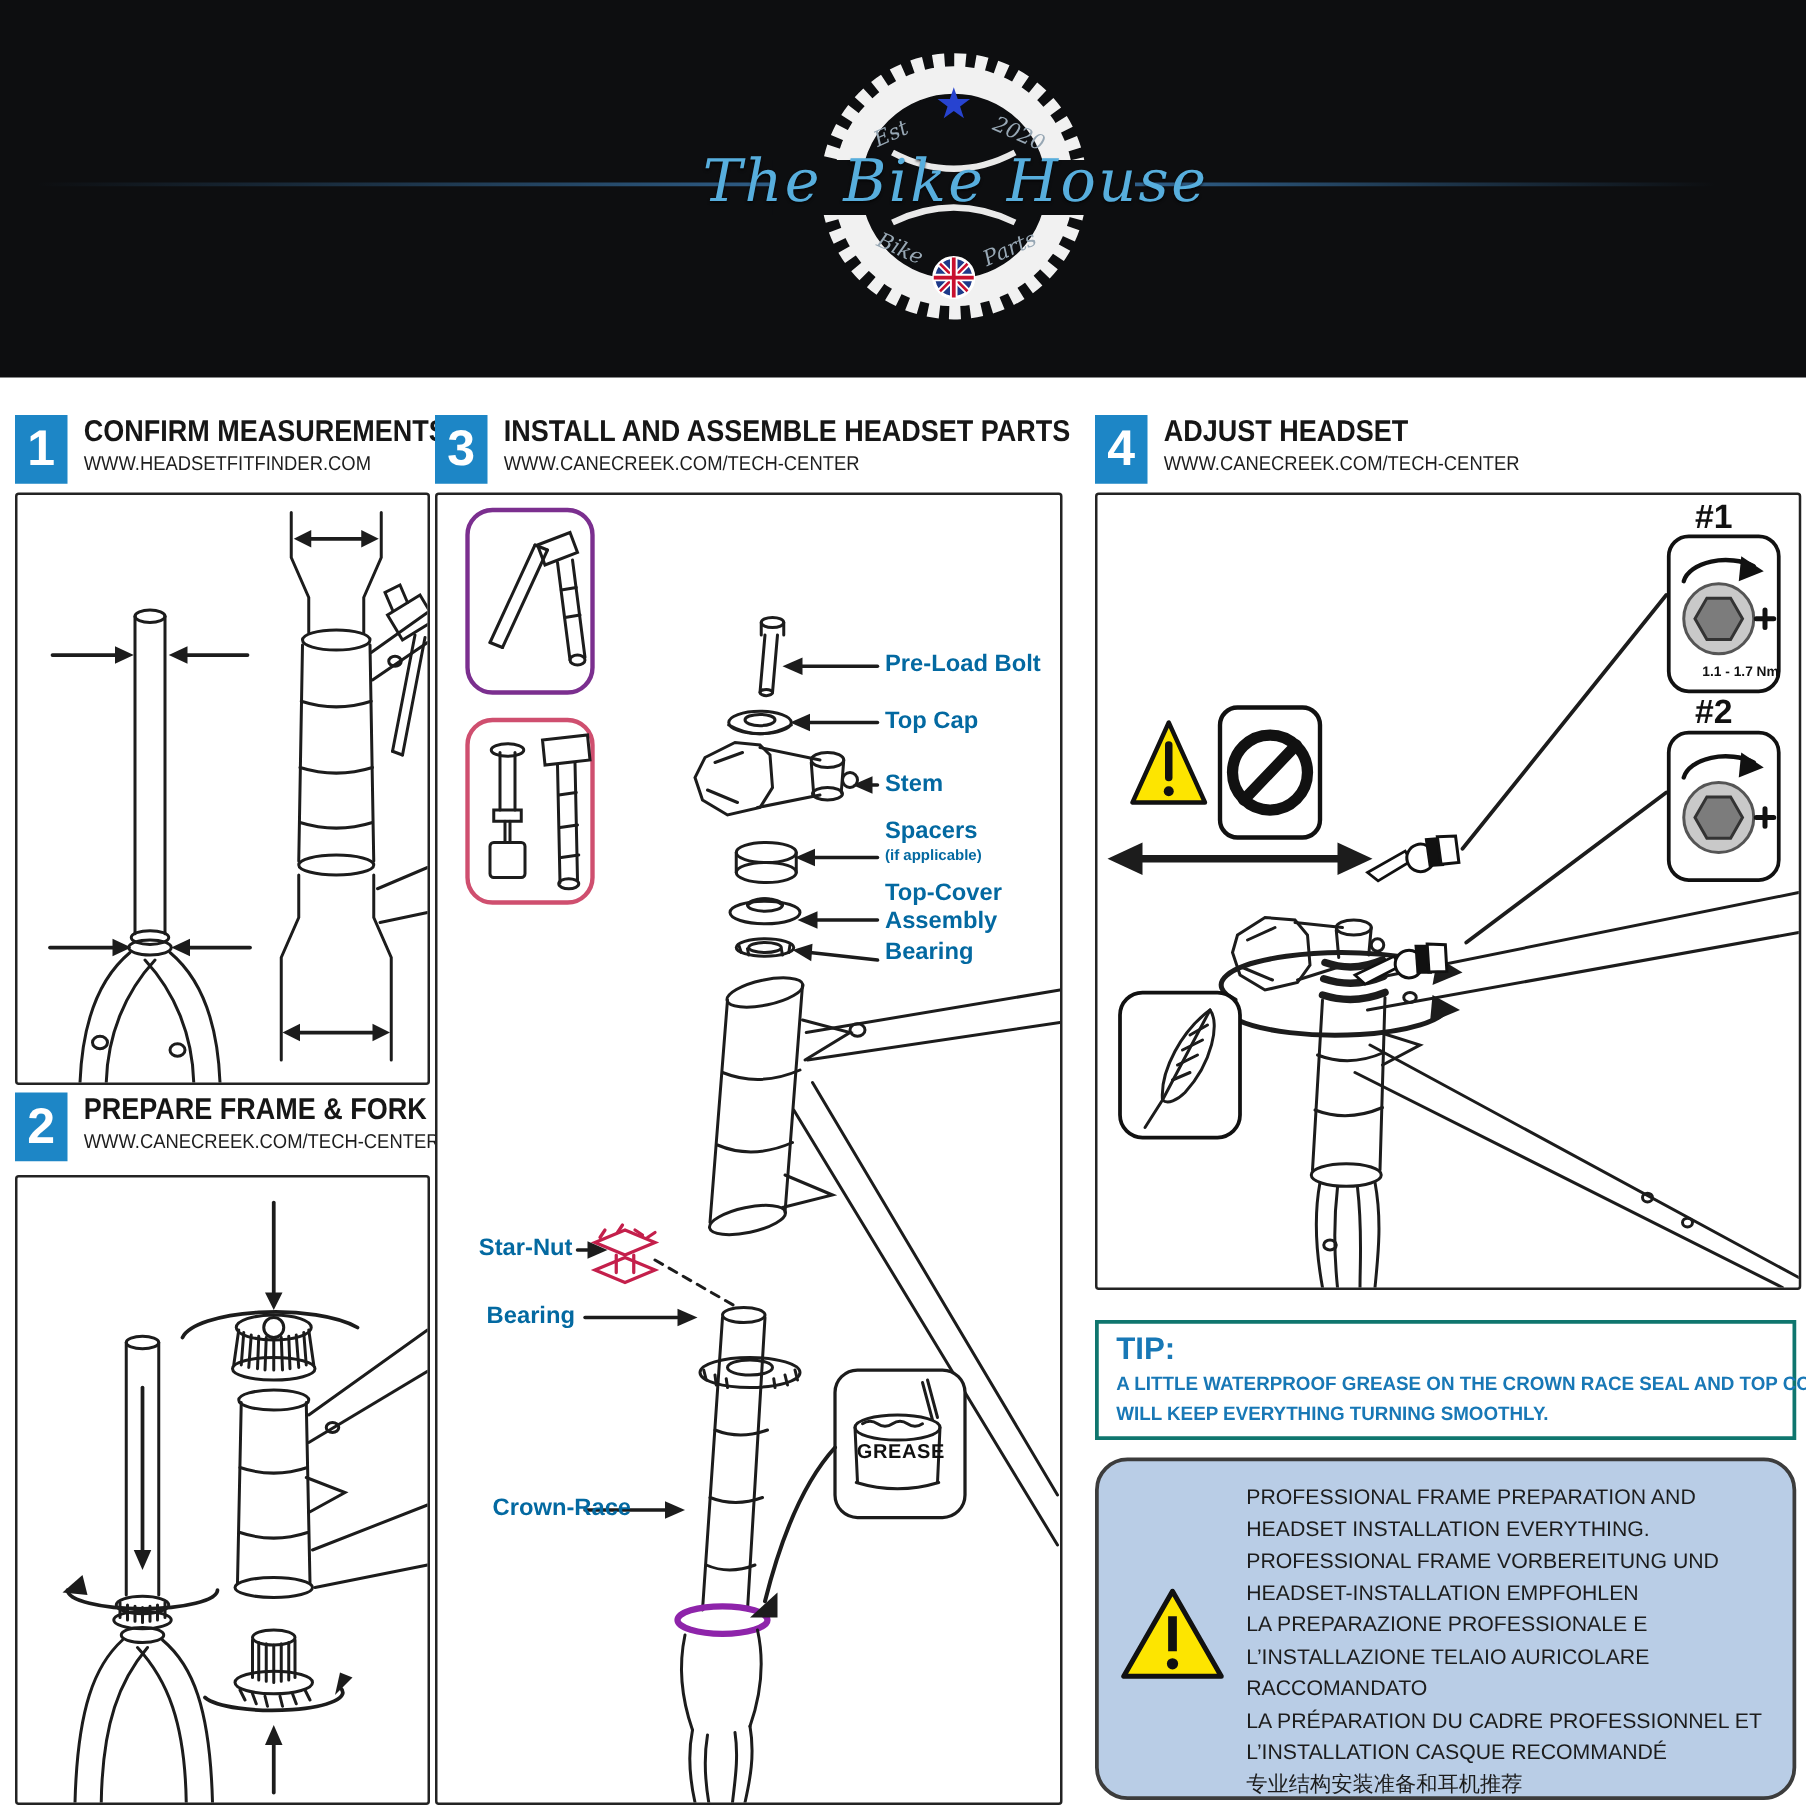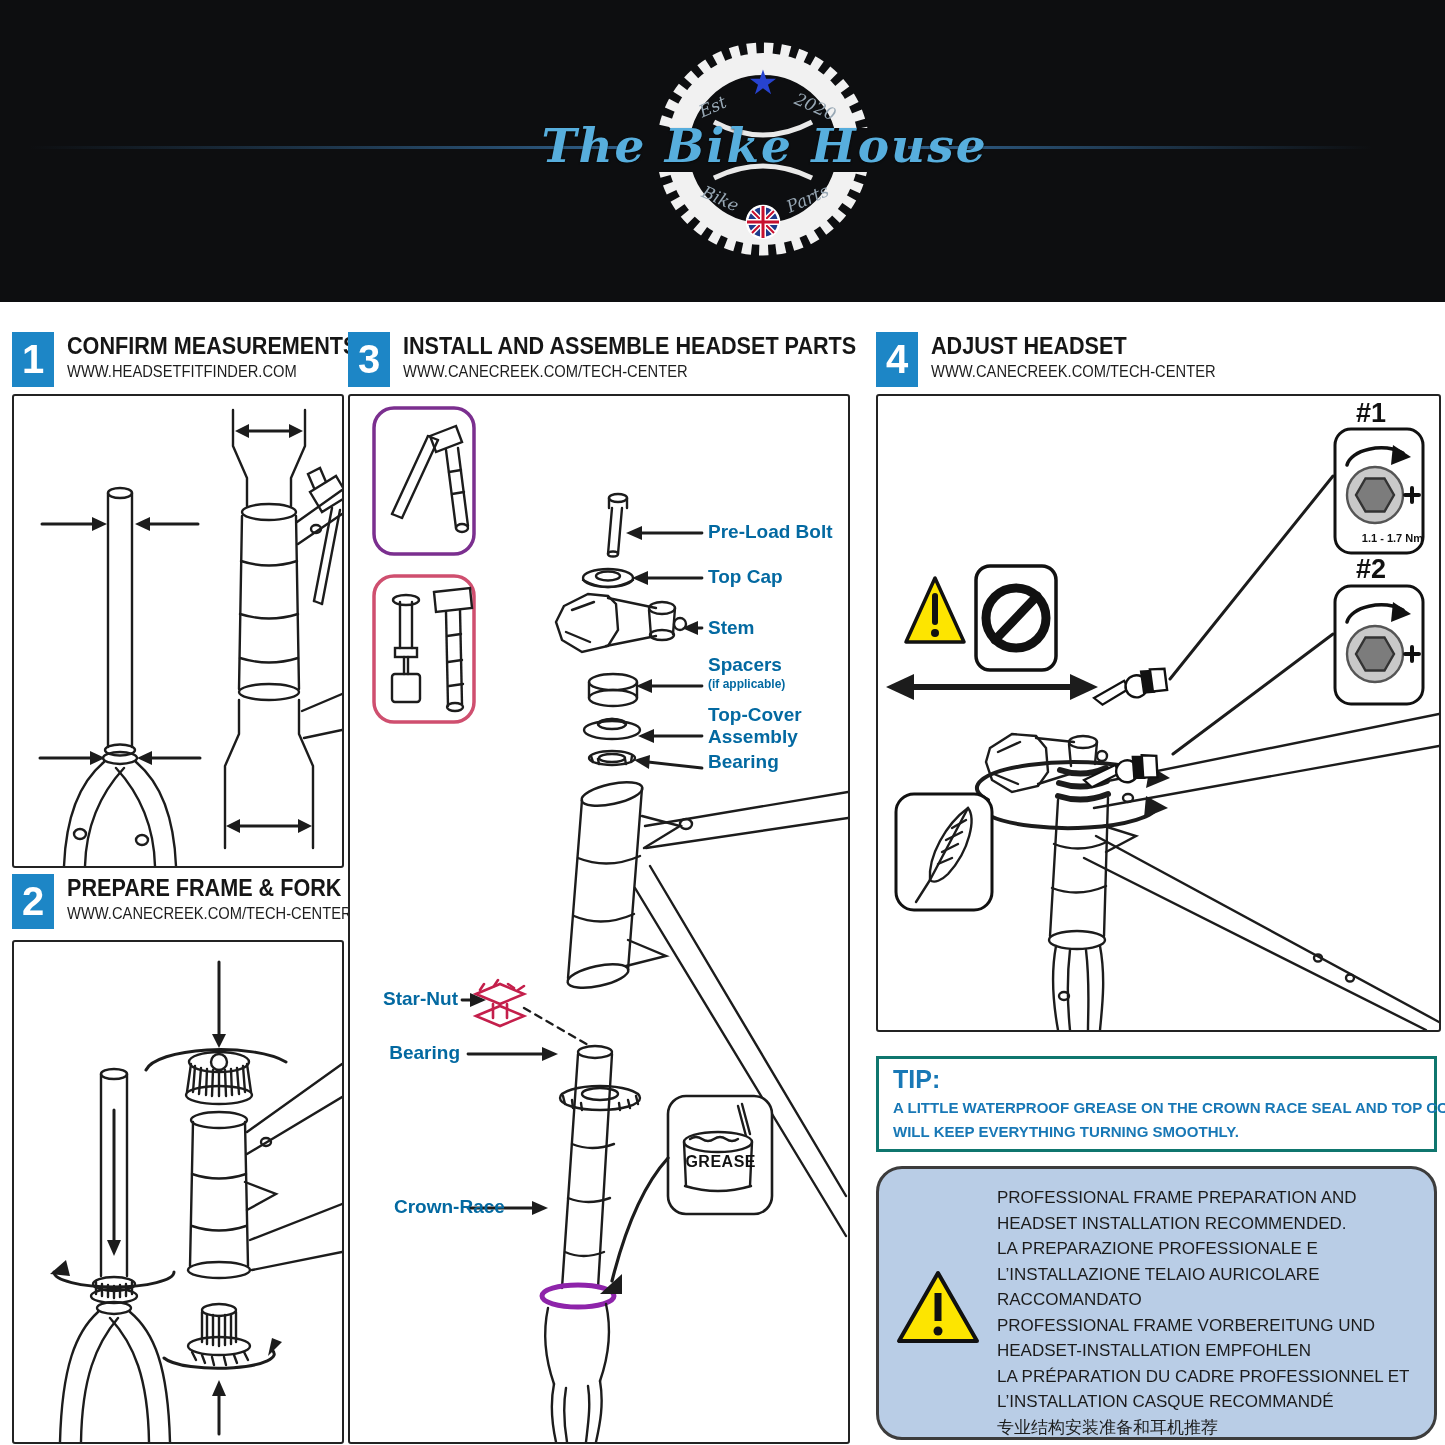--- a/index.html
+++ b/index.html
@@ -5,21 +5,21 @@
   html,body{margin:0;padding:0;background:#fff;}
   .page{position:relative;width:1445px;height:1445px;background:#fff;
         font-family:"Liberation Sans",sans-serif;overflow:hidden;}
 
   
   .topbar{position:absolute;left:0;top:0;width:1445px;height:302px;background:#0d0e10;}
   .glowline{position:absolute;left:0;top:146px;width:100%;height:3px;
             background:linear-gradient(90deg,rgba(40,90,150,0) 2%,rgba(70,150,220,.75) 55%,rgba(40,90,150,0) 95%);}
   .logo{position:absolute;left:618px;top:32px;width:290px;height:238px;}
   .logo-script{position:absolute;left:50%;top:118px;transform:translateX(calc(-50% + 42px));
-               font-family:"DejaVu Serif",serif;font-style:italic;font-weight:bold;
+               font-family:"DejaVu Serif",serif;font-style:italic;font-weight:normal;
                font-size:47px;color:#57aedd;letter-spacing:2px;white-space:nowrap;
                text-shadow:0 1px 2px rgba(0,0,0,.6);}
 
   
   .sec-head{position:absolute;display:flex;gap:13px;align-items:flex-start;}
   .sec-num{width:42px;height:55px;background:#1d86c6;color:#fff;display:flex;
            align-items:center;justify-content:center;font-size:40px;font-weight:bold;}
   .sec-title{font-size:24px;font-weight:bold;color:#161616;transform:scaleX(.9);
              transform-origin:left;white-space:nowrap;letter-spacing:0;}
   .sec-url{font-size:16px;color:#1d1d1d;transform:scaleX(.92);transform-origin:left;
@@ -524,21 +524,21 @@
 
   <div class="notice" style="left:876px;top:1166px;width:561px;height:274px;">
     <div class="notice-tri">
       <svg width="86" height="76" viewBox="0 0 86 76">
         <polygon points="43,4 4,72 82,72" stroke="#111" stroke-width="4" stroke-linejoin="round" fill="#fde500"></polygon>
         <path d="M43,24 L43,52" stroke="#111" stroke-width="7"></path>
         <circle cx="43" cy="62" r="4.5" fill="#111"></circle>
       </svg>
     </div>
     <div class="notice-text">
-      <div>PROFESSIONAL FRAME PREPARATION AND HEADSET INSTALLATION RECOMMENDED.</div>
+      <div>PROFESSIONAL FRAME PREPARATION AND HEADSET INSTALLATION EVERYTHING.</div>
+      <div>PROFESSIONAL FRAME VORBEREITUNG UND HEADSET-INSTALLATION EMPFOHLEN</div>
       <div>LA PREPARAZIONE PROFESSIONALE E L’INSTALLAZIONE TELAIO AURICOLARE RACCOMANDATO</div>
-      <div>PROFESSIONAL FRAME VORBEREITUNG UND HEADSET-INSTALLATION EMPFOHLEN</div>
       <div>LA PRÉPARATION DU CADRE PROFESSIONNEL ET L’INSTALLATION CASQUE RECOMMANDÉ</div>
       <div>专业结构安装准备和耳机推荐</div>
     </div>
   </div>
 
 </div>
 
 </body></html>

